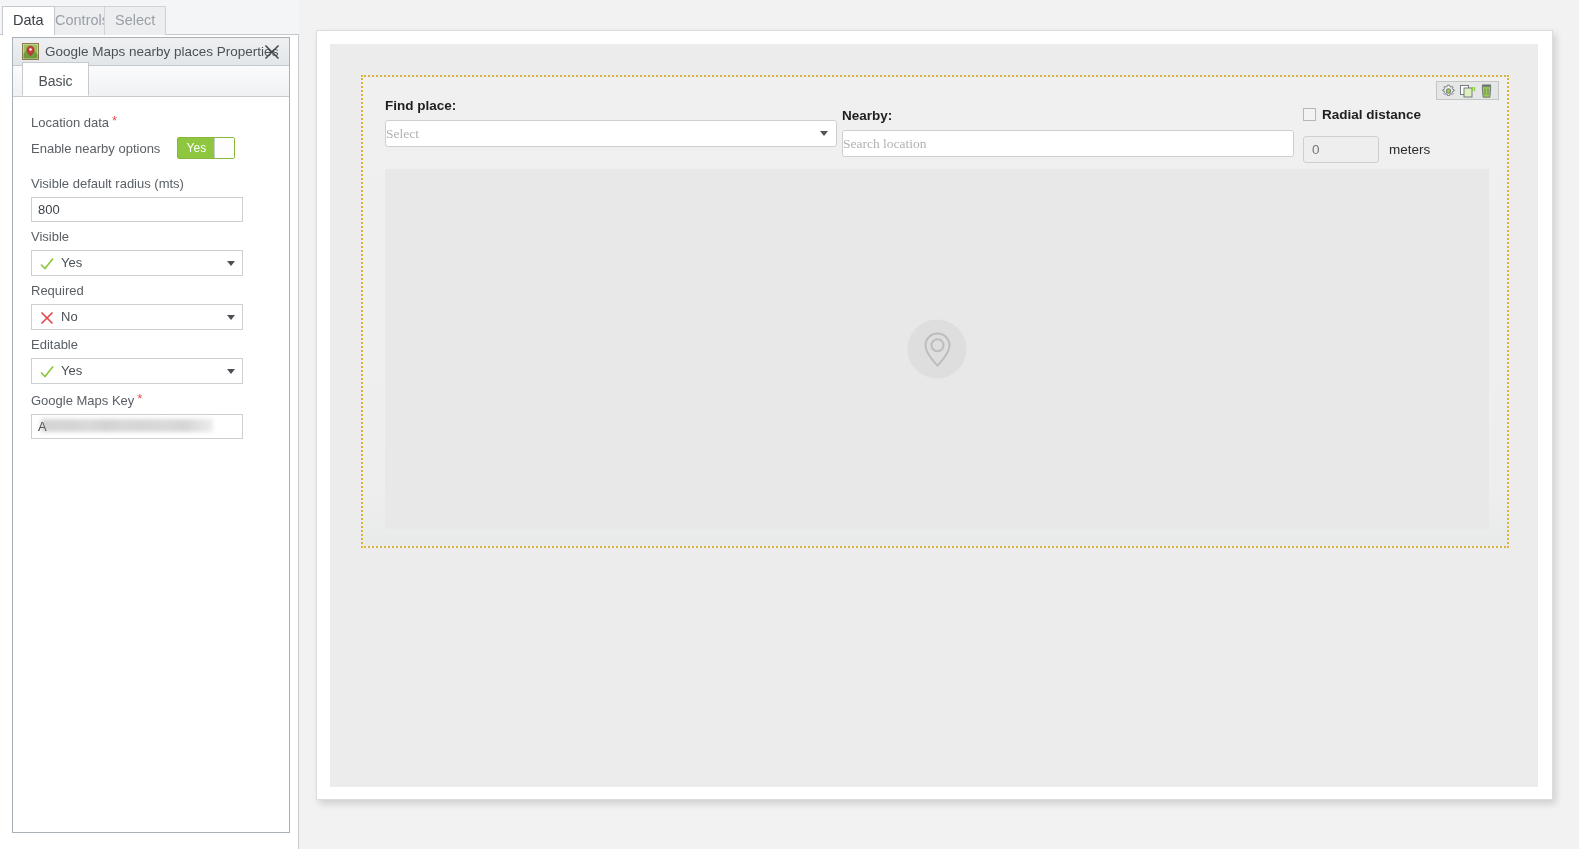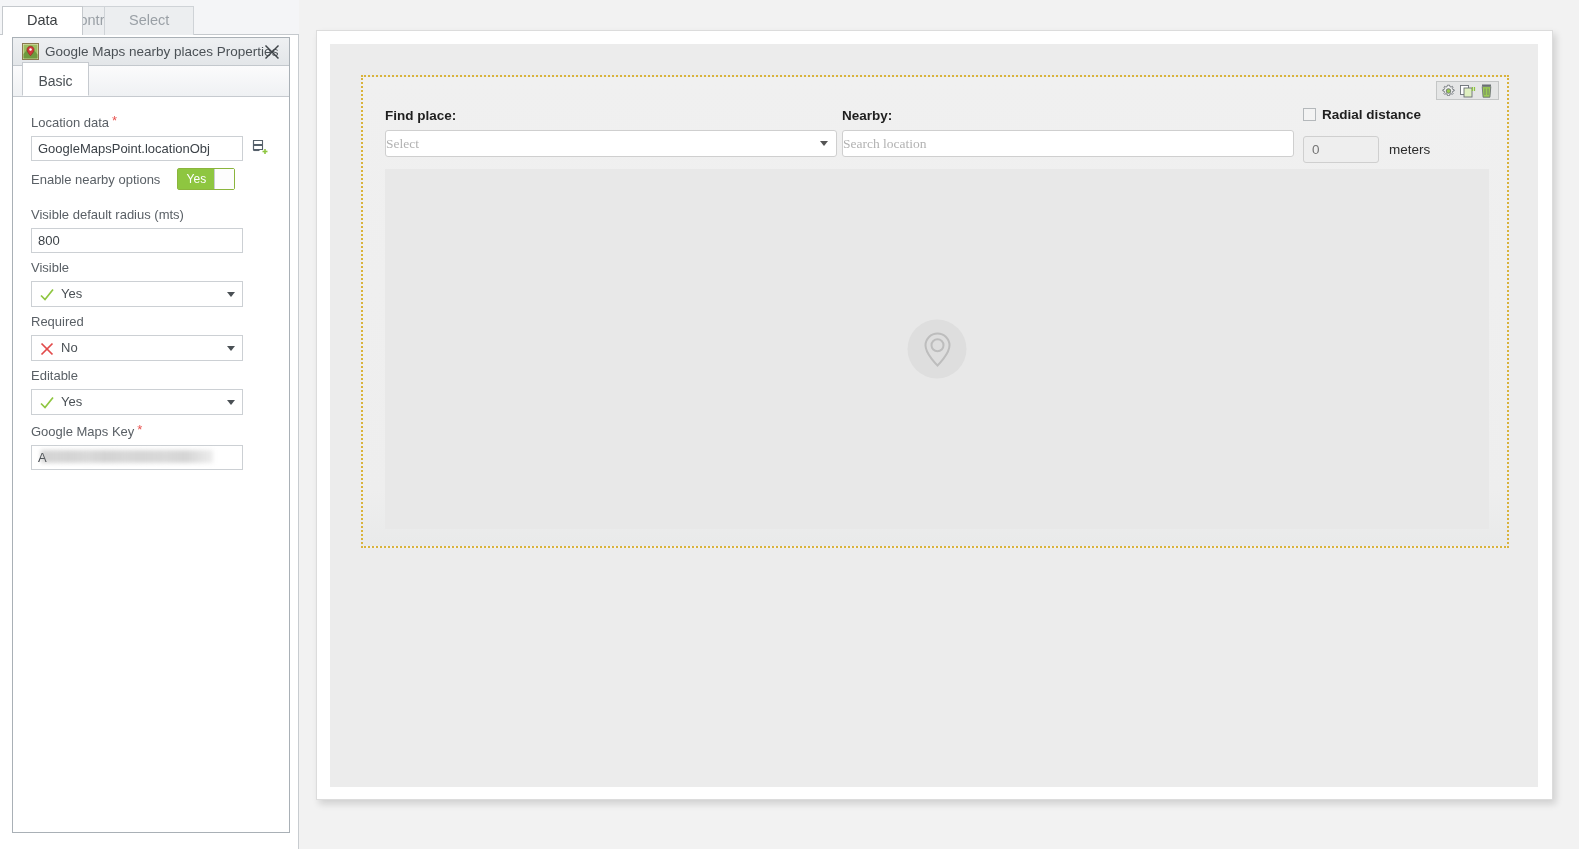--- a/index.html
+++ b/index.html
@@ -34,21 +34,21 @@
     width: 299px; height: 35px;
     background: #f4f5f7;
     border-bottom: 1px solid #c5c9cd;
     box-sizing: border-box;
   }
   .ttab {
     position: absolute;
     top: 6px;
     height: 29px;
     line-height: 27px;
-    padding: 0 24px;
+    padding: 0 10px;
     font-size: 14.5px;
     box-sizing: border-box;
     background: #eceef0;
     border: 1px solid #cfd3d7;
     border-bottom: none;
     color: #9aa0a6;
     cursor: default;
     white-space: nowrap;
   }
   .ttab.active {
@@ -299,21 +299,21 @@
     padding: 0 2px;
     box-sizing: border-box;
   }
   .tb-ico {
     width: 17px; height: 16px;
     margin: 0 1px;
     cursor: pointer;
   }
 
   
-  #wf-findplace { position: absolute; left: 22px; top: 31px; width: 452px; }
+  #wf-findplace { position: absolute; left: 22px; top: 21px; width: 452px; }
   #wf-nearby    { position: absolute; left: 479px; top: 31px; width: 452px; }
   #wf-radial    { position: absolute; left: 940px; top: 30px; }
 
   .wf-label {
     font-size: 13.5px;
     font-weight: bold;
     color: #1f1f1f;
     margin-bottom: 7px;
     white-space: nowrap;
   }
@@ -438,33 +438,20 @@
     <div id="subtab-strip">
       <div id="subtab-basic">Basic</div>
     </div>
 
     <div id="props-body">
 
       <div class="field-block">
         <div class="fld-label">
           <span>Location data</span><span class="req-star">*</span>
         </div>
-        <div id="loc-row">
-          <input class="txt-input" id="location-data-input" type="text" value="GoogleMapsPoint.locationObj" style="">
-          <span id="loc-picker-icon">
-            <svg width="17" height="19" viewBox="0 0 17 19">
-              <path d="M2.5 1.5 h9 v4 h-9 z" fill="#ffffff" stroke="#55606a" stroke-width="1.1"></path>
-              <path d="M2.5 6.5 h9 v4 h-9 z" fill="#ffffff" stroke="#55606a" stroke-width="1.1"></path>
-              <path d="M2.5 11.5 h6" fill="none" stroke="#55606a" stroke-width="1.1"></path>
-              <path d="M2.5 1.5 v10" fill="none" stroke="#55606a" stroke-width="1.1"></path>
-              <line x1="11.5" y1="12.5" x2="16.5" y2="12.5" stroke="#8ec640" stroke-width="1.6"></line>
-              <line x1="14" y1="10" x2="14" y2="15" stroke="#8ec640" stroke-width="1.6"></line>
-            </svg>
-          </span>
-        </div>
       </div>
 
       <div id="toggle-row">
         <span class="fld-label">Enable nearby options</span>
         <span id="nearby-toggle">
           <span class="tg-fill">Yes</span>
           <span class="tg-knob"></span>
         </span>
       </div>
 

